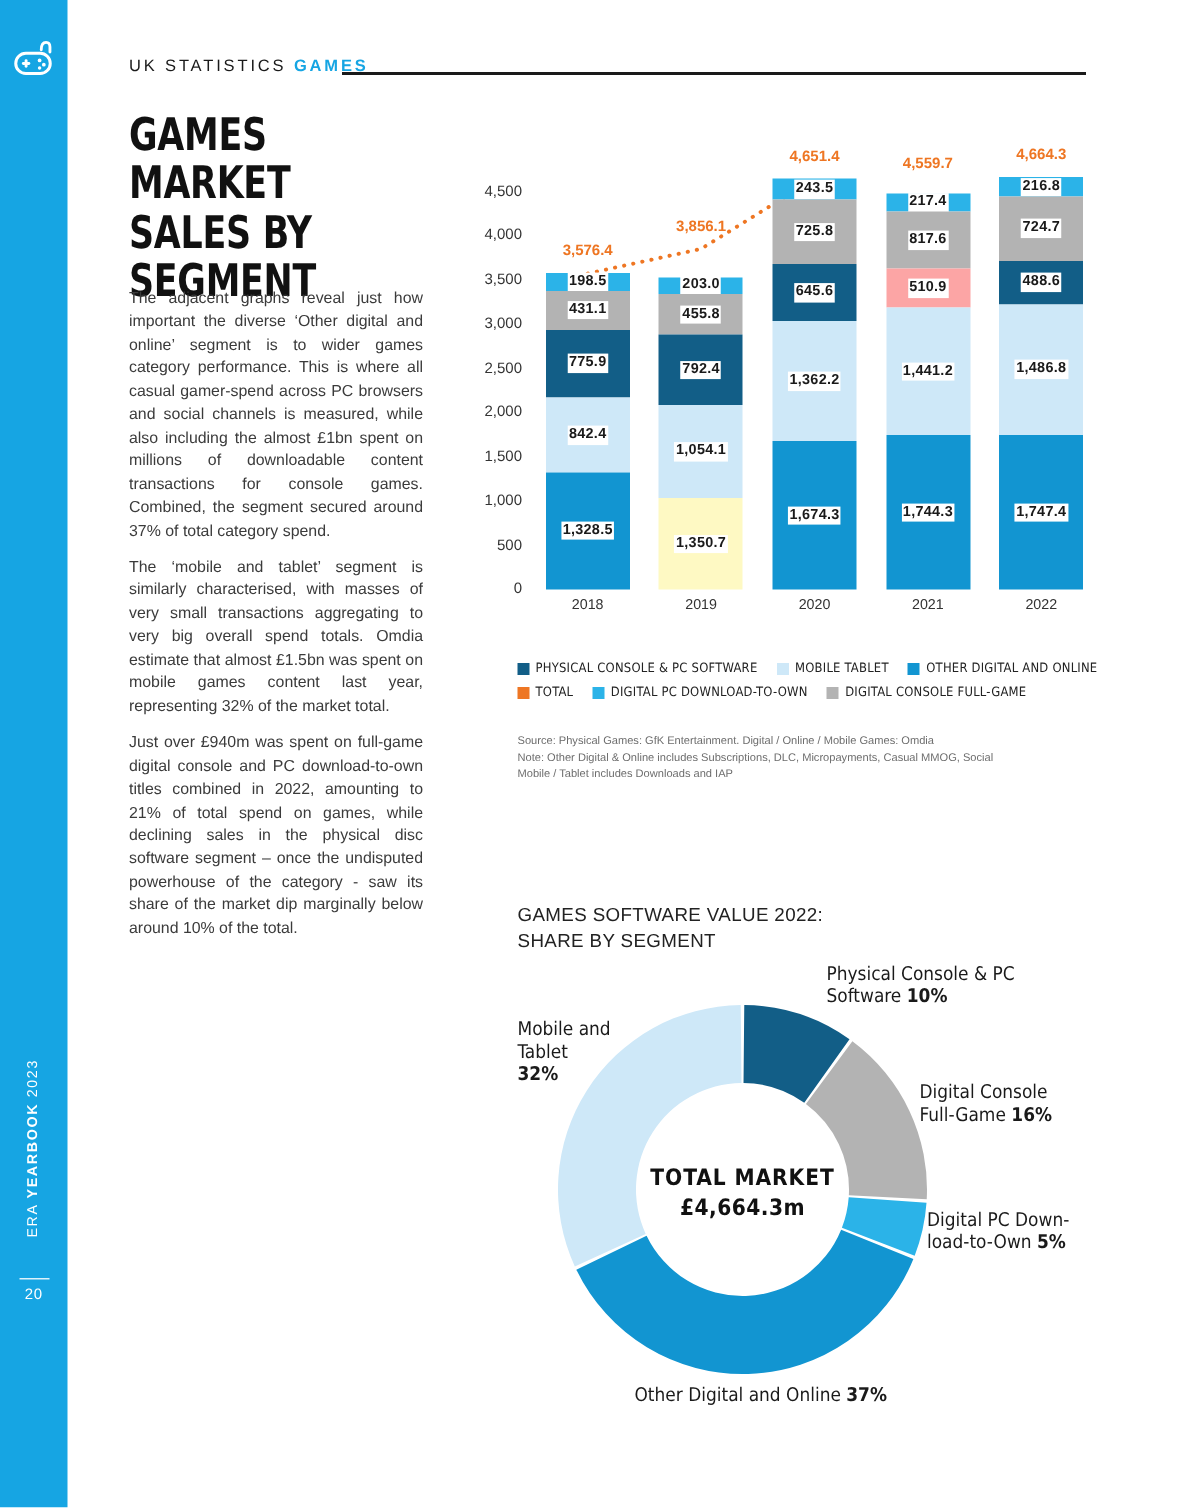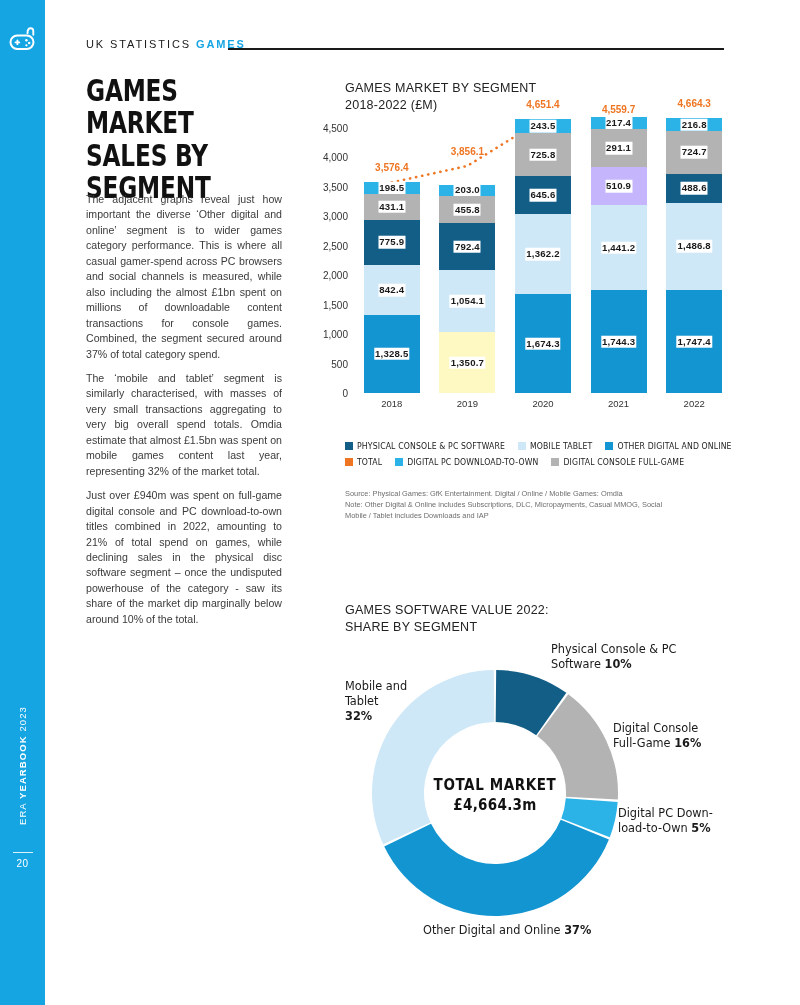--- a/index.html
+++ b/index.html
@@ -167,24 +167,20 @@
     <div>SALES BY</div>
     <div>SEGMENT</div>
   </div>
 
   <div class="body-col">
     <p>The adjacent graphs reveal just how important the diverse ‘Other digital and online’ segment is to wider games category performance. This is where all casual gamer-spend across PC browsers and social channels is measured, while also including the almost £1bn spent on millions of downloadable content transactions for console games. Combined, the segment secured around 37% of total category spend.</p>
     <p>The ‘mobile and tablet’ segment is similarly characterised, with masses of very small transactions aggregating to very big overall spend totals. Omdia estimate that almost £1.5bn was spent on mobile games content last year, representing 32% of the market total.</p>
     <p>Just over £940m was spent on full-game digital console and PC download-to-own titles combined in 2022, amounting to 21% of total spend on games, while declining sales in the physical disc software segment – once the undisputed powerhouse of the category -  saw its share of the market dip marginally below around 10% of the total.</p>
   </div>
 
-  <div class="chart-title">
-    <div>GAMES MARKET BY SEGMENT</div>
-    <div>2018-2022 (£M)</div>
-  </div>
 
   <div class="barchart">
     <div class="ylabels" id="yaxis">
         <span style="top: 265px;">0</span>
         <span style="top: 235.556px;">500</span>
         <span style="top: 206.111px;">1,000</span>
         <span style="top: 176.667px;">1,500</span>
         <span style="top: 147.222px;">2,000</span>
         <span style="top: 117.778px;">2,500</span>
         <span style="top: 88.3333px;">3,000</span>
@@ -248,23 +244,23 @@
           <div class="seg" style="height: 98.5977px; background: rgb(18, 149, 209);">
             <span class="val">1,674.3</span>
           </div>
         </div>
         <div class="xlabel" style="left: 161px;">2020</div>
         <div class="bar-group" style="left: 236.6px;">
           <div class="seg" style="height: 12.8024px; background: rgb(43, 179, 232);">
             <span class="val">217.4</span>
           </div>
           <div class="seg" style="height: 38.0422px; background: rgb(179, 179, 179);">
-            <span class="val">291.1</span>
-          </div>
-          <div class="seg" style="height: 38px; background: #c4b5fd;">
+            <span class="val">817.6</span>
+          </div>
+          <div class="seg" style="height: 26px; background: #fca5a5;">
             <span class="val">510.9</span>
           </div>
           <div class="seg" style="height: 84.8707px; background: rgb(206, 232, 248);">
             <span class="val">1,441.2</span>
           </div>
           <div class="seg" style="height: 102.72px; background: rgb(18, 149, 209);">
             <span class="val">1,744.3</span>
           </div>
         </div>
         <div class="xlabel" style="left: 236.6px;">2021</div>

